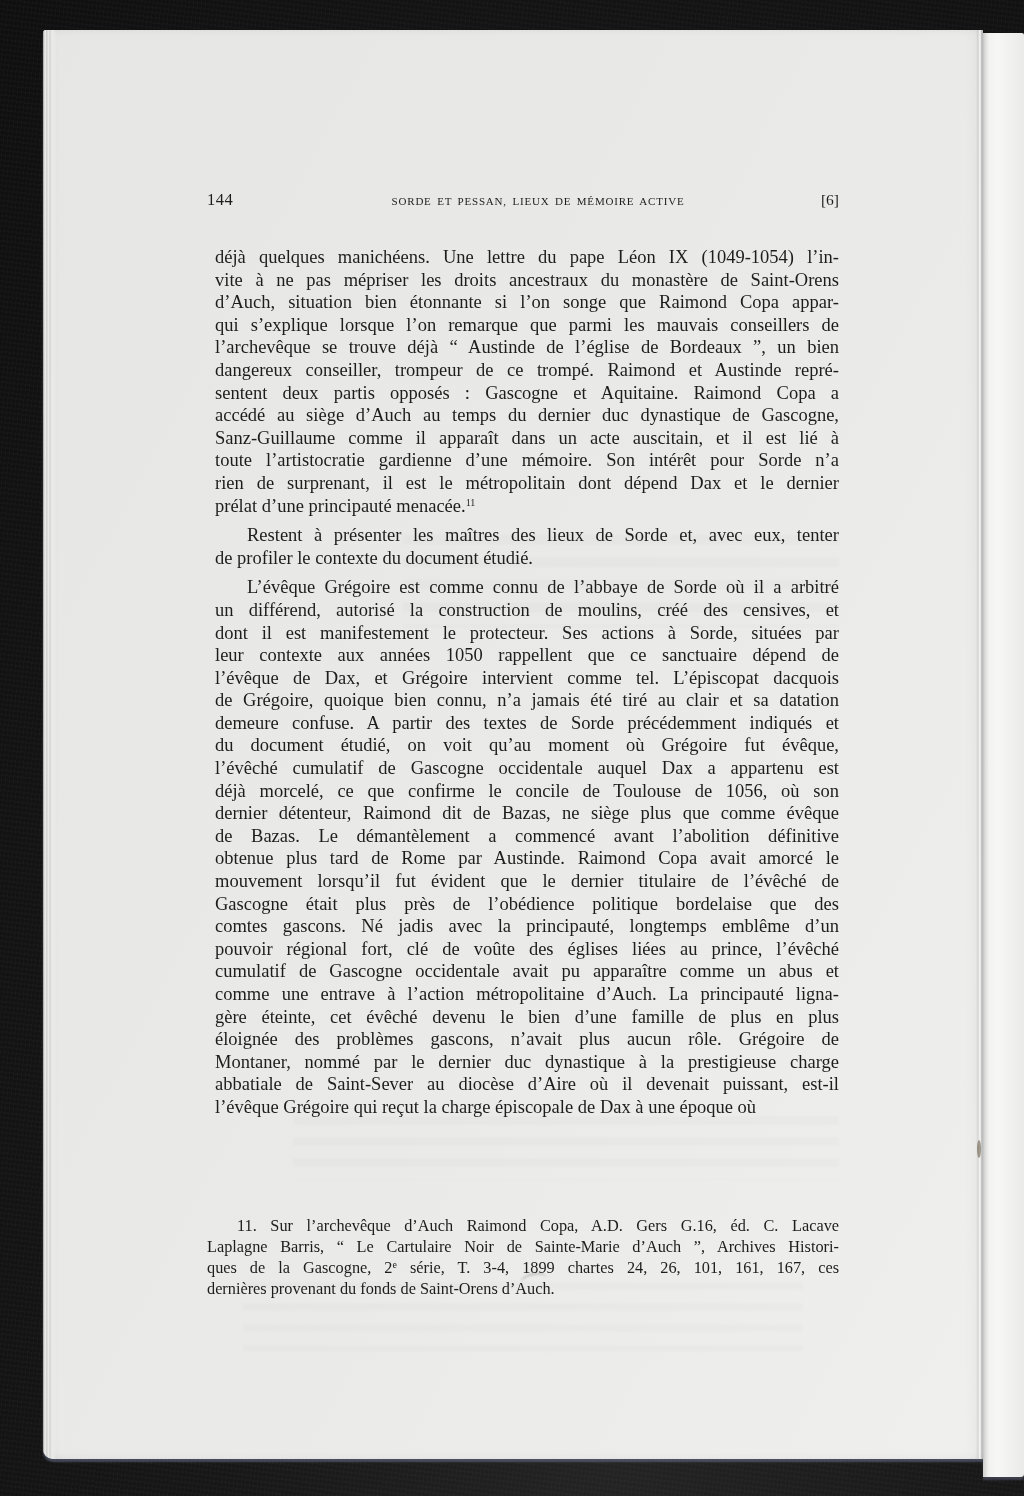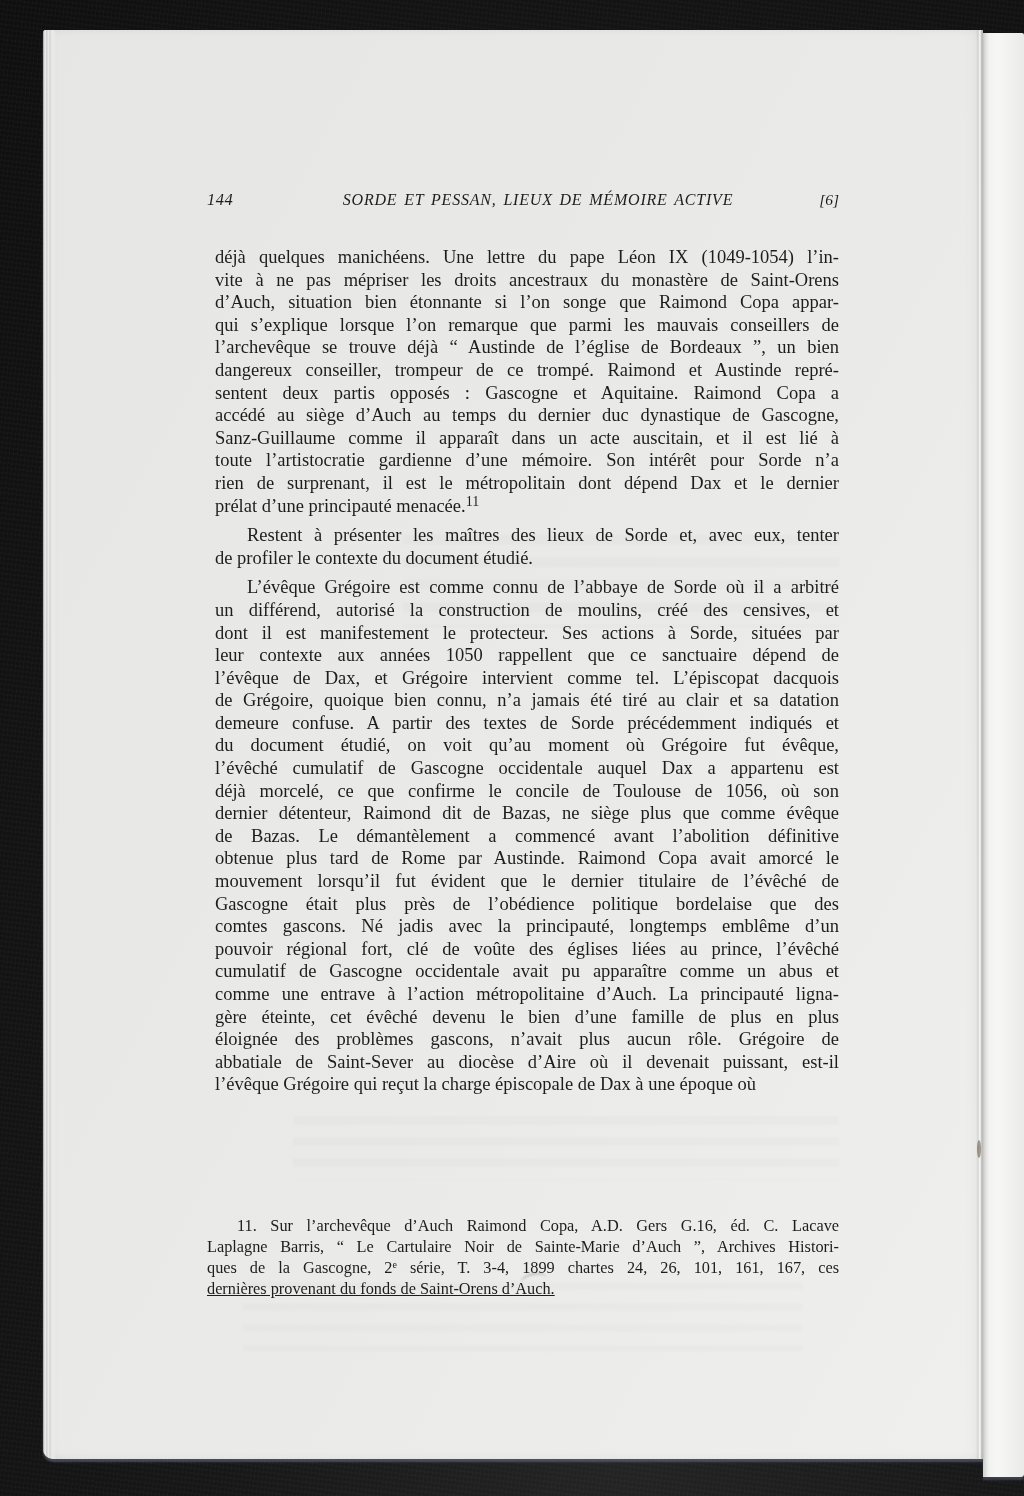--- a/index.html
+++ b/index.html
@@ -19,35 +19,35 @@
     box-shadow:inset 10px 0 16px -10px rgba(0,0,0,.22),
                inset -12px 0 20px -12px rgba(0,0,0,.10),
                0 3px 2px rgba(125,135,170,.45);}
   .sheet-edges{position:absolute;left:0;top:0;width:14px;height:100%;border-radius:3px 0 0 10px;
     background:linear-gradient(90deg,#9a9a98 0,#f4f4f2 2px,#c9c9c7 4px,#f1f1ef 5px,#d4d4d2 7px,#ececea 9px,rgba(236,236,234,0) 14px);}
   .gutter{position:absolute;right:0;top:0;width:7px;height:100%;
     background:linear-gradient(90deg,rgba(0,0,0,0) 0,rgba(0,0,0,.08) 2px,rgba(255,255,255,.85) 4px,rgba(0,0,0,.22) 6px,rgba(0,0,0,.10) 7px);}
   .speck{position:absolute;right:2px;top:1110px;width:4px;height:18px;
     background:rgba(95,80,60,.55);border-radius:50%;filter:blur(.7px);}
 
-  .running-head{position:absolute;left:164px;top:160px;width:632px;display:flex;align-items:baseline;font-style:italic;}
+  .running-head{position:absolute;left:164px;top:160px;width:632px;display:flex;align-items:baseline;}
   .pageno{width:90px;font-size:16.5px;letter-spacing:.5px;}
-  .rtitle{flex:1;text-align:center;font-size:16px;letter-spacing:.8px;word-spacing:2px;white-space:nowrap;}
+  .rtitle{flex:1;text-align:center;font-size:11px;letter-spacing:.8px;word-spacing:2px;white-space:nowrap;}
   .marker{width:60px;text-align:right;font-size:15.5px;}
 
   .body-text{position:absolute;left:164px;top:216px;width:632px;font-size:18.5px;line-height:22.6px;}
   .para+.para{margin-top:7px;}
   .bline{text-align:justify;text-align-last:justify;height:22.6px;overflow:hidden;margin-left:8px;}
   .bline.last{text-align-last:left;}
   .bline.indent{padding-left:32px;}
-  sup{font-size:14px;line-height:0;vertical-align:6px;}
+  sup{font-size:10px;line-height:0;vertical-align:6px;}
 
   .footnote{position:absolute;left:164px;top:1158px;width:632px;font-size:16.3px;line-height:20.9px;}
   .fline{text-align:justify;text-align-last:justify;height:20.9px;overflow:hidden;}
-  .fline.last{text-align-last:left;text-decoration:underline;}
+  .fline.last{text-align-last:left;}
   .fline.indent{padding-left:30px;margin-top:28px;}
   .it{}
   .fline sup{font-size:10px;vertical-align:5px;}
 
   .ghost{position:absolute;opacity:.55;filter:blur(1.2px);pointer-events:none;}
   .g1{left:360px;top:505px;width:436px;height:92px;
     background:repeating-linear-gradient(180deg,rgba(120,120,128,.07) 0 9px,rgba(0,0,0,0) 9px 22.6px);}
   .g2{left:250px;top:1086px;width:546px;height:64px;
     background:repeating-linear-gradient(180deg,rgba(120,120,128,.06) 0 9px,rgba(0,0,0,0) 9px 21px);}
   .g3{left:200px;top:1252px;width:560px;height:70px;
@@ -110,20 +110,21 @@
           <div class="bline">de Bazas. Le démantèlement a commencé avant l’abolition définitive</div>
           <div class="bline">obtenue plus tard de Rome par Austinde. Raimond Copa avait amorcé le</div>
           <div class="bline">mouvement lorsqu’il fut évident que le dernier titulaire de l’évêché de</div>
           <div class="bline">Gascogne était plus près de l’obédience politique bordelaise que des</div>
           <div class="bline">comtes gascons. Né jadis avec la principauté, longtemps emblême d’un</div>
           <div class="bline">pouvoir régional fort, clé de voûte des églises liées au prince, l’évêché</div>
           <div class="bline">cumulatif de Gascogne occidentale avait pu apparaître comme un abus et</div>
           <div class="bline">comme une entrave à l’action métropolitaine d’Auch. La principauté ligna-</div>
           <div class="bline">gère éteinte, cet évêché devenu le bien d’une famille de plus en plus</div>
           <div class="bline">éloignée des problèmes gascons, n’avait plus aucun rôle. Grégoire de</div>
+          <div class="bline">Montaner, nommé par le dernier duc dynastique à la prestigieuse charge</div>
           <div class="bline">abbatiale de Saint-Sever au diocèse d’Aire où il devenait puissant, est-il</div>
           <div class="bline last">l’évêque Grégoire qui reçut la charge épiscopale de Dax à une époque où</div>
         </div>
       </main>
 
     <footer class="footnote">
         <div class="para">
           <div class="fline indent">11. Sur l’archevêque d’Auch Raimond Copa, A.D. Gers G.16, éd. C. Lacave</div>
           <div class="fline"><span>Laplagne Barris, “ Le Cartulaire Noir de Sainte-Marie d’Auch ”, </span><span class="it">Archives Histori-</span></div>
           <div class="fline"><span class="it">ques de la Gascogne,</span><span> 2</span><sup>e</sup><span> série, T. 3-4, 1899 chartes 24, 26, 101, 161, 167, ces</span></div>

